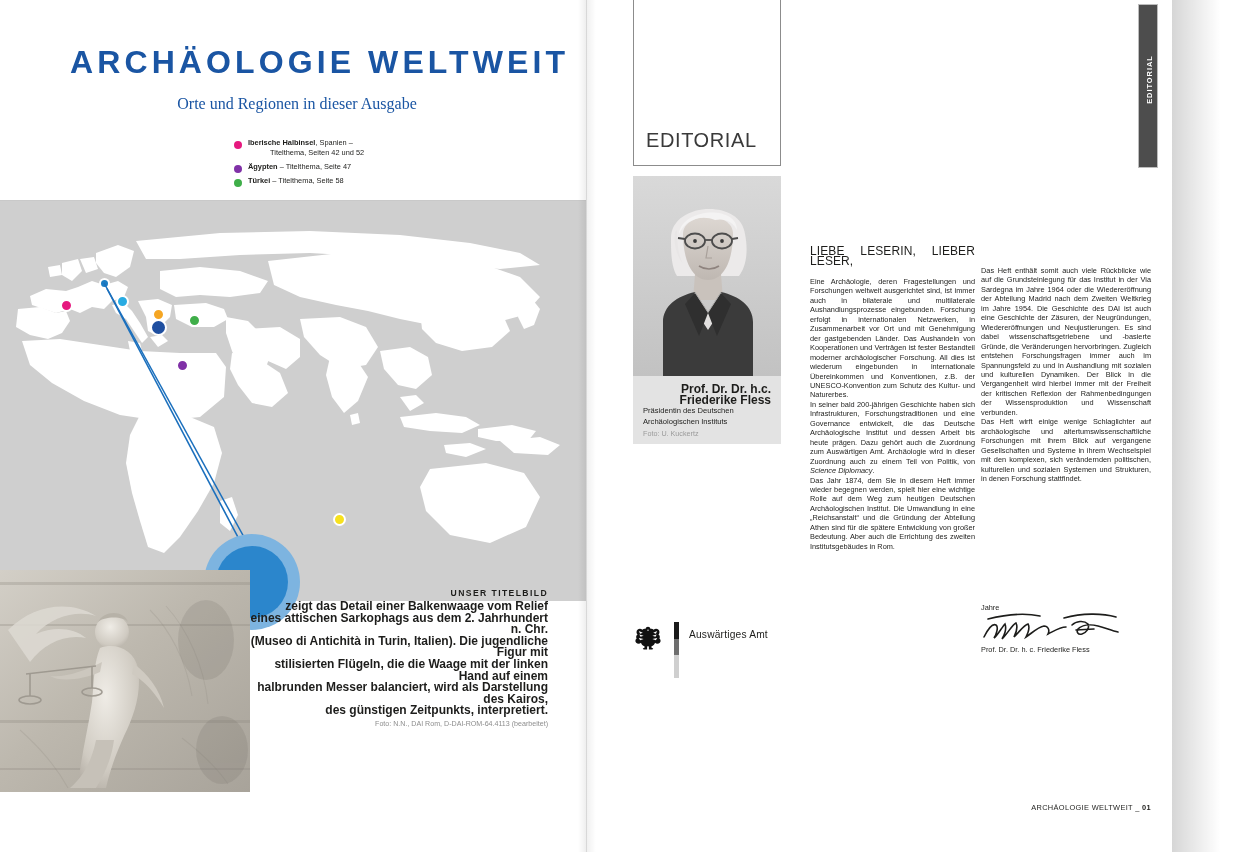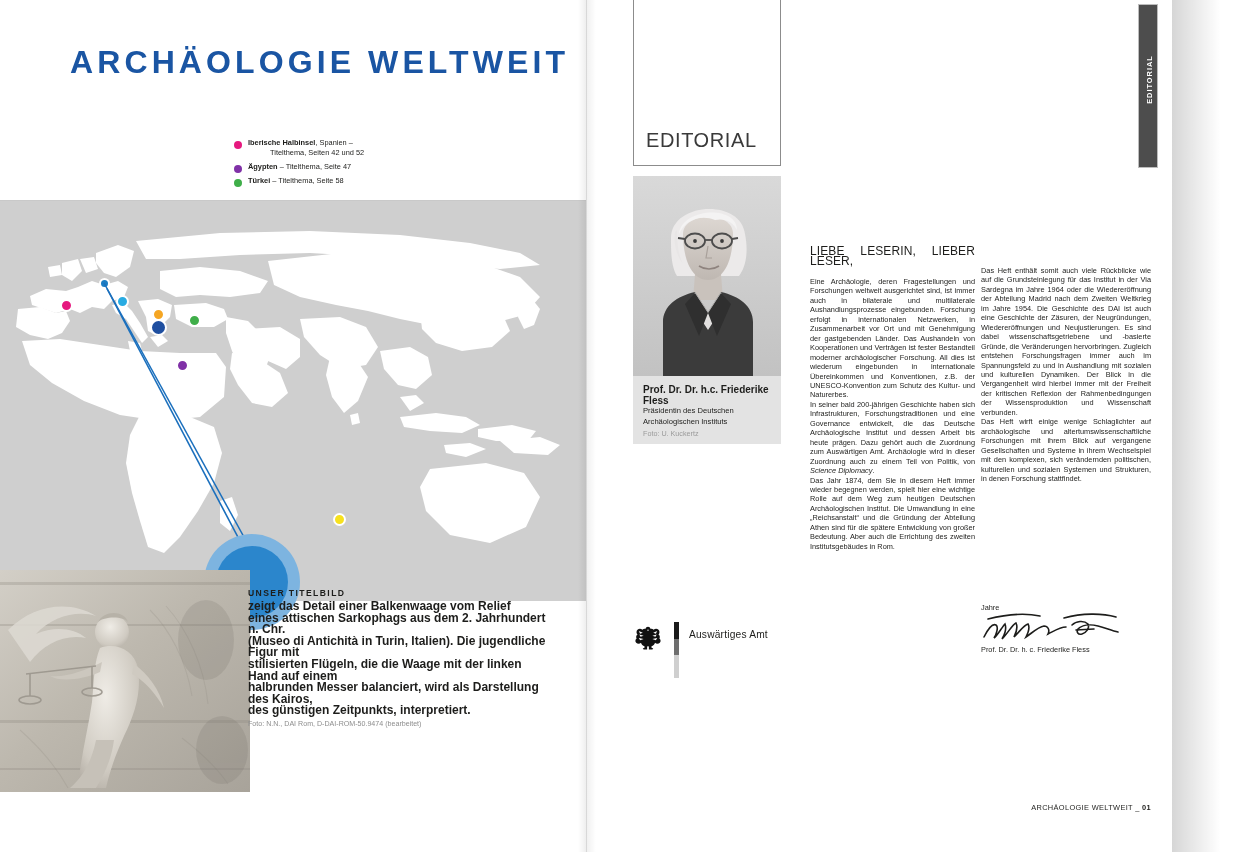--- a/index.html
+++ b/index.html
@@ -47,35 +47,35 @@
   
   #cover-circle-outer{position:absolute;left:204px;top:534px;width:96px;height:96px;border-radius:50%;
       background:#7db4e0;}
   #cover-circle-inner{position:absolute;left:216px;top:546px;width:72px;height:72px;border-radius:50%;
       background:#2b86cc;}
 
   
   #cover-photo{position:absolute;left:0;top:570px;width:250px;height:222px;overflow:hidden;background:#b9b5ad;}
 
   
-  #titelbild{position:absolute;left:248px;top:588px;width:300px;text-align:left;}
+  #titelbild{position:absolute;left:248px;top:588px;width:300px;text-align:right;}
   #titelbild-head{font-size:8.6px;font-weight:700;letter-spacing:1.4px;color:#1d1d1b;margin-bottom:3px;}
   .tb-line{font-size:12px;line-height:11.6px;color:#1d1d1b;font-weight:600;}
   #titelbild-credit{font-size:7.1px;line-height:11px;color:#8d8d8d;margin-top:2px;font-weight:400;}
 
   
   #editorial-box{position:absolute;left:47px;top:0;width:148px;height:166px;
       border:1px solid #8c8c8c;border-top:none;box-sizing:border-box;background:#fff;}
   #editorial-title{position:absolute;left:12px;bottom:13px;font-size:20px;color:#3a3a3a;
       letter-spacing:0.6px;font-weight:400;}
 
   #portrait{position:absolute;left:47px;top:176px;width:148px;height:200px;background:#cfcfcf;overflow:hidden;}
   #portrait-caption{position:absolute;left:47px;top:376px;width:148px;height:68px;background:#e3e3e3;
       box-sizing:border-box;padding:8px 10px 0 10px;}
-  #pc-name{font-size:10px;font-weight:700;color:#1d1d1b;line-height:11px;}
+  #pc-name{font-size:12px;font-weight:700;color:#1d1d1b;line-height:11px;text-align:right;}
   .pc-line{font-size:7.6px;color:#1d1d1b;line-height:10.6px;}
   #pc-credit{font-size:7.2px;color:#9a9a9a;line-height:11px;margin-top:1px;}
 
   
   #aa-logo{position:absolute;left:48px;top:622px;width:160px;height:60px;}
   #aa-eagle{position:absolute;left:0;top:2px;width:28px;height:28px;}
   #aa-bar{position:absolute;left:40px;top:0px;width:5px;height:56px;
       background:linear-gradient(to bottom,#1a1a1a 0%,#1a1a1a 30%,#6e6e6e 31%,#6e6e6e 58%,#cfcfcf 59%,#cfcfcf 100%);}
   #aa-text{position:absolute;left:55px;top:7px;font-size:10.2px;color:#1d1d1b;letter-spacing:0.2px;}
 
@@ -106,20 +106,21 @@
 </style>
 </head>
 <body>
 
 <div id="spread">
 
   <div class="page" id="left-page">
 
     <div id="masthead">
       <div id="main-title">ARCHÄOLOGIE WELTWEIT</div>
+      <div id="subtitle">Orte und Regionen in dieser Ausgabe</div>
     </div>
 
     <div id="legend">
       <div class="legend-col" id="legend-col-2">
           <div class="legend-item">
             <span class="legend-dot" style="background: rgb(230, 25, 127);"></span>
             <span class="legend-text"><b>Iberische Halbinsel</b>, Spanien –</span>
             <span class="legend-text legend-l2">Titelthema, Seiten 42 und 52</span>
           </div>
           <div class="legend-item">
@@ -276,21 +277,21 @@
     <div id="titelbild">
       <div id="titelbild-head">UNSER TITELBILD</div>
       <div id="titelbild-lines">
           <div class="tb-line">zeigt das Detail einer Balkenwaage vom Relief</div>
           <div class="tb-line">eines attischen Sarkophags aus dem 2. Jahrhundert n. Chr.</div>
           <div class="tb-line">(Museo di Antichità in Turin, Italien). Die jugendliche Figur mit</div>
           <div class="tb-line">stilisierten Flügeln, die die Waage mit der linken Hand auf einem</div>
           <div class="tb-line">halbrunden Messer balanciert, wird als Darstellung des Kairos,</div>
           <div class="tb-line">des günstigen Zeitpunkts, interpretiert.</div>
         </div>
-      <div id="titelbild-credit">Foto: N.N., DAI Rom, D-DAI-ROM-50.9474 (bearbeitet)</div>
+      <div id="titelbild-credit">Foto: N.N., DAI Rom, D-DAI-ROM-64.4113 (bearbeitet)</div>
     </div>
   </div>
 
   <div class="page" id="right-page">
 
     <div id="editorial-box">
       <div id="editorial-title">EDITORIAL</div>
     </div>
 
     <div id="portrait">

